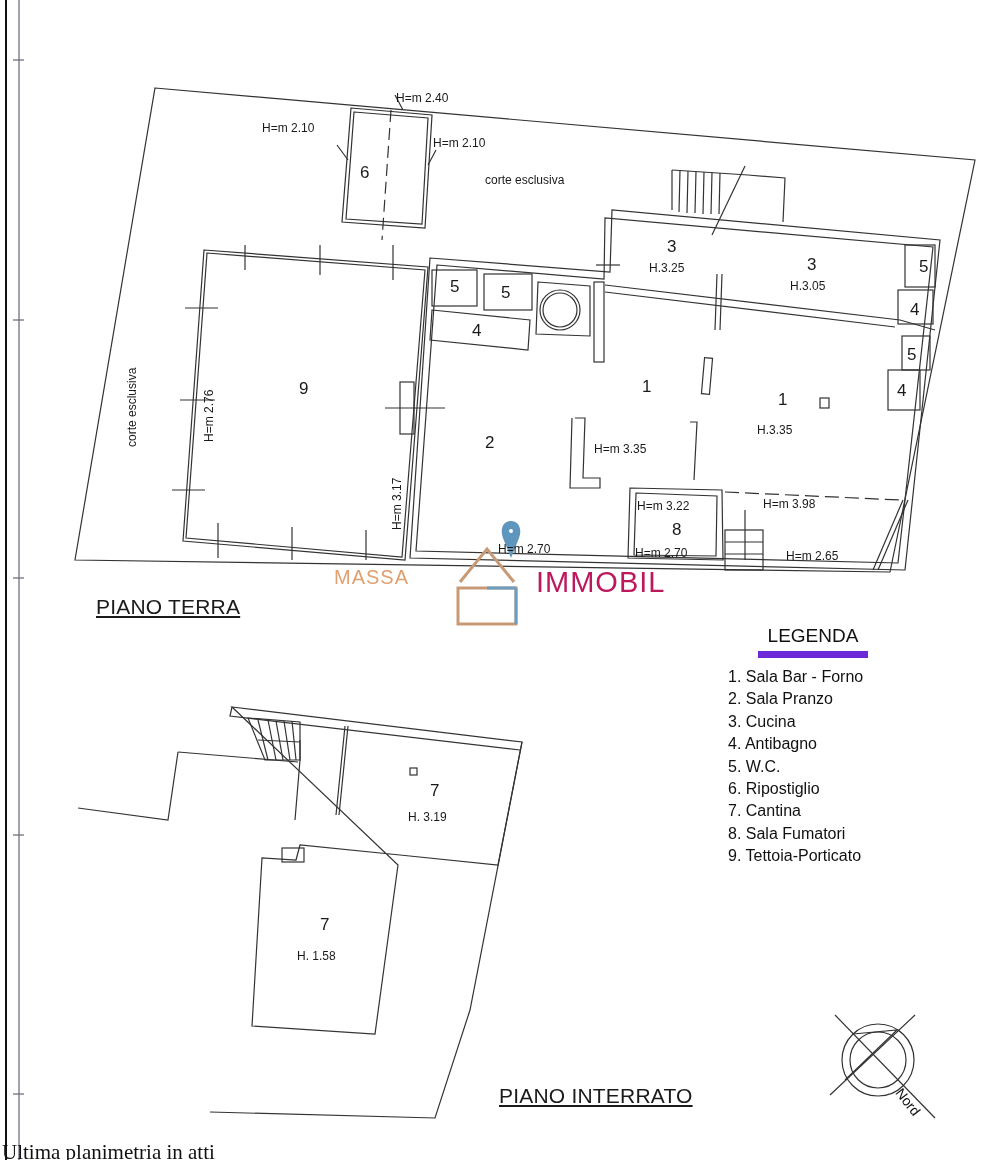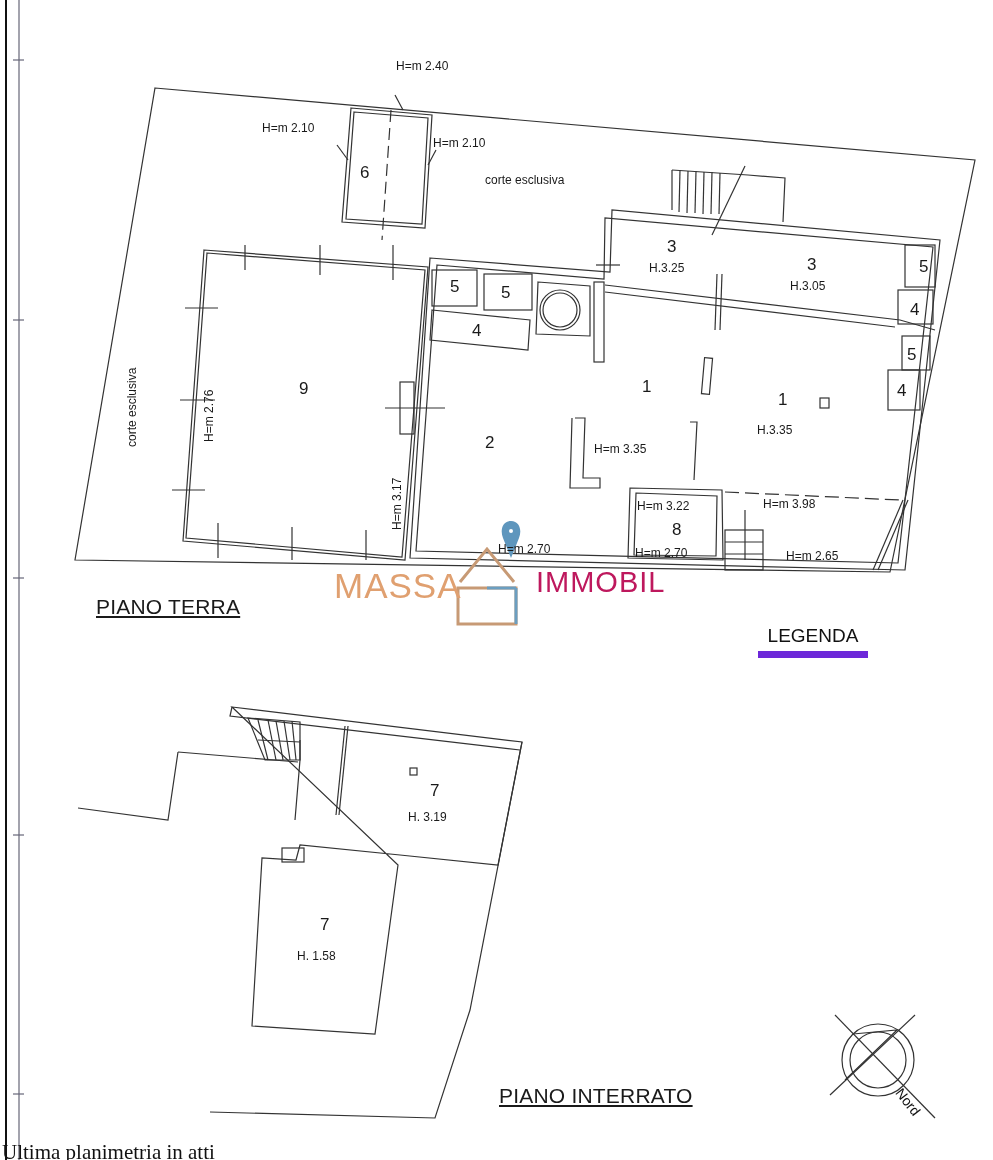--- a/index.html
+++ b/index.html
@@ -7,21 +7,21 @@
   svg.plan { position: absolute; left: 0; top: 0; }
   .lbl { position: absolute; white-space: nowrap; color: #1a1a1a; line-height: 1; }
   .room-num { font-size: 17px; }
   .h-small { font-size: 12px; }
   .corte { font-size: 12px; }
   .floor-title { font-size: 21px; letter-spacing: 0.2px; text-decoration: underline; }
   .legend { position: absolute; left: 728px; top: 625px; width: 170px; }
   .legend-title { font-size: 19px; text-align: center; width: 110px; margin-left: 30px; padding-bottom: 4px; border-bottom: 7px solid #6d28d9; }
   .legend ul { list-style: none; margin: 8px 0 0 0; padding: 0; }
   .legend li { font-size: 16px; line-height: 22.4px; }
-  .wm-left { position: absolute; left: 334px; top: 566px; font-size: 35px; color: #e0a070; letter-spacing: 1px; }
+  .wm-left { position: absolute; left: 334px; top: 566px; font-size: 20px; color: #e0a070; letter-spacing: 1px; }
   .wm-right { position: absolute; left: 536px; top: 566px; font-size: 29px; color: #be185d; letter-spacing: 1px; }
   .footer-note { position: absolute; left: 2px; top: 1140px; font-family: "Liberation Serif", serif; font-size: 21px; color: #111; }
   .rot90 { transform: rotate(-90deg); transform-origin: left top; }
   .nord { position: absolute; left: 905px; top: 1085px; font-size: 14px; transform: rotate(52deg); transform-origin: left top; }
 </style>
 </head>
 <body>
 
 <svg class="plan" width="993" height="1160" viewBox="0 0 993 1160">
   <g fill="none" stroke="#333" stroke-width="1.2">
@@ -136,21 +136,21 @@
   <g fill="none" stroke-width="3">
     <polyline points="460,582 487,549 514,582" stroke="#c79a75"></polyline>
     <rect x="458" y="588" width="58" height="36" stroke="#c79a75"></rect>
     <line x1="487" y1="588" x2="516" y2="588" stroke="#6b9ec0"></line>
     <line x1="516" y1="588" x2="516" y2="624" stroke="#6b9ec0"></line>
   </g>
   <path d="M511 521 c-9 0 -11 10 -8 17 l8 20 l8 -20 c3 -7 1 -17 -8 -17z" fill="#5e96bd"></path>
   <circle cx="511" cy="531" r="2" fill="#fff"></circle>
 </svg>
 
-<span class="lbl h-small" style="left:396px;top:60px">H=m 2.40</span>
+<span class="lbl h-small" style="left:396px;top:92px">H=m 2.40</span>
 <span class="lbl h-small" style="left:262px;top:122px">H=m 2.10</span>
 <span class="lbl h-small" style="left:433px;top:137px">H=m 2.10</span>
 <span class="lbl room-num" style="left:360px;top:164px">6</span>
 <span class="lbl corte" style="left:485px;top:174px">corte esclusiva</span>
 <span class="lbl corte rot90" style="left:126px;top:447px">corte esclusiva</span>
 
 <span class="lbl room-num" style="left:299px;top:380px">9</span>
 <span class="lbl h-small rot90" style="left:203px;top:442px">H=m 2.76</span>
 <span class="lbl h-small rot90" style="left:391px;top:530px">H=m 3.17</span>
 
@@ -182,20 +182,31 @@
 <span class="lbl h-small" style="left:786px;top:550px">H=m 2.65</span>
 
 <span class="wm-left">MASSA</span>
 <span class="wm-right">IMMOBIL</span>
 
 <span class="lbl floor-title" style="left:96px;top:596px">PIANO TERRA</span>
 <span class="lbl floor-title" style="left:499px;top:1085px">PIANO INTERRATO</span>
 
 <div class="legend">
   <div class="legend-title">LEGENDA</div>
+  <ul>
+    <li>1. Sala Bar - Forno</li>
+    <li>2. Sala Pranzo</li>
+    <li>3. Cucina</li>
+    <li>4. Antibagno</li>
+    <li>5. W.C.</li>
+    <li>6. Ripostiglio</li>
+    <li>7. Cantina</li>
+    <li>8. Sala Fumatori</li>
+    <li>9. Tettoia-Porticato</li>
+  </ul>
 </div>
 
 <span class="lbl room-num" style="left:430px;top:782px">7</span>
 <span class="lbl h-small" style="left:408px;top:811px">H. 3.19</span>
 <span class="lbl room-num" style="left:320px;top:916px">7</span>
 <span class="lbl h-small" style="left:297px;top:950px">H. 1.58</span>
 
 <span class="nord">Nord</span>
 
 <span class="footer-note">Ultima planimetria in atti</span>

